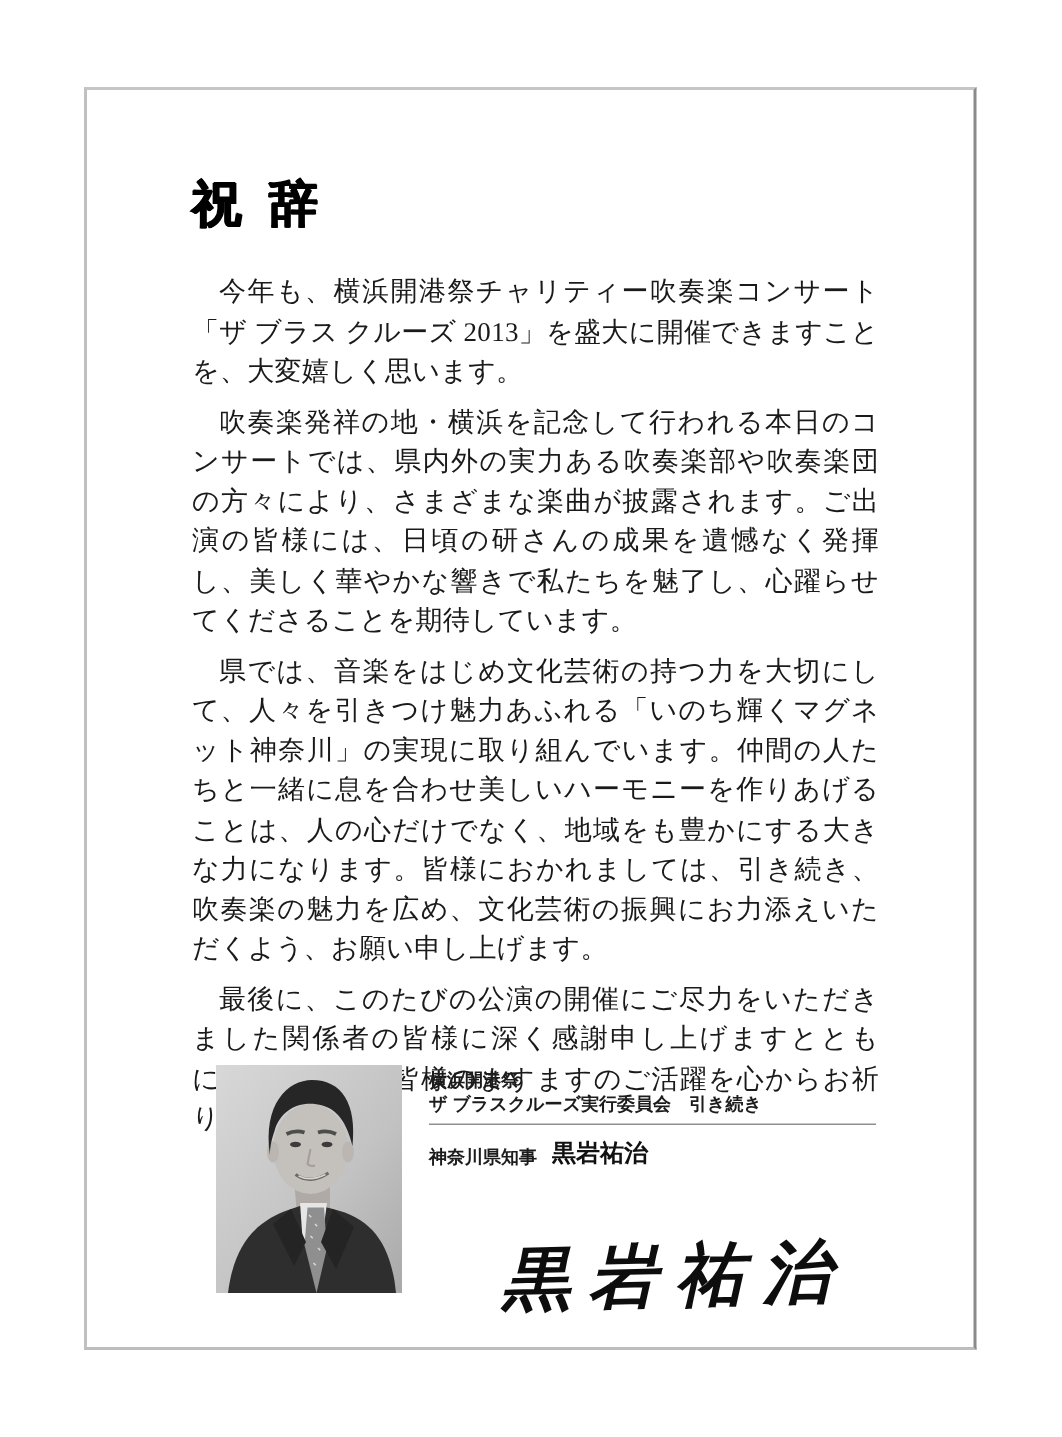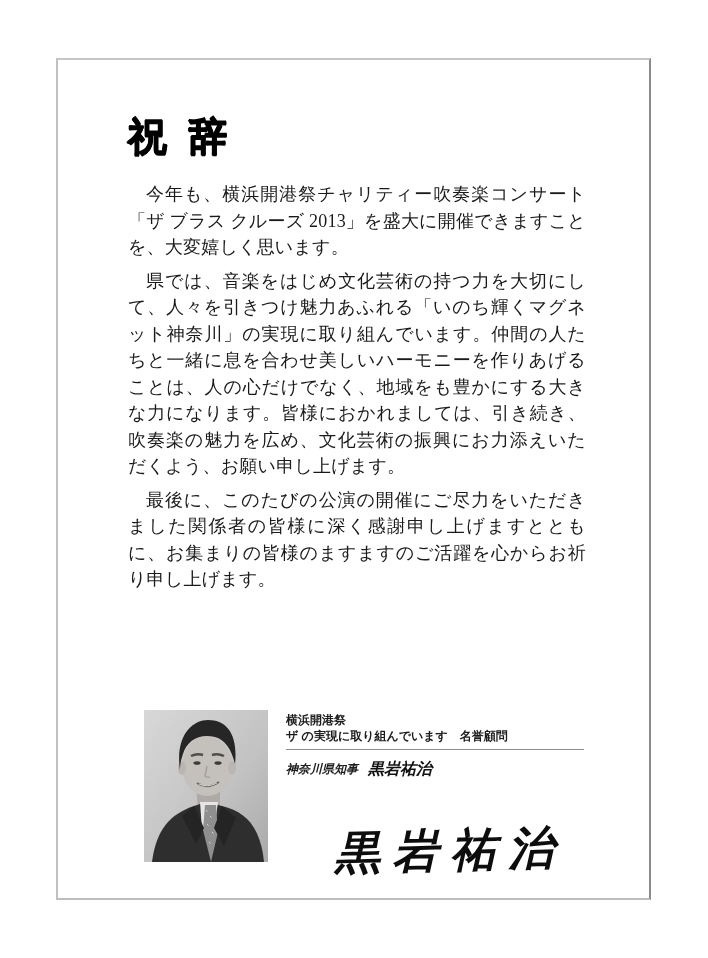--- a/index.html
+++ b/index.html
@@ -24,21 +24,21 @@
     border-top: 2px solid #c6c6c6;
     border-left: 2px solid #c0c0c0;
     border-bottom: 2px solid #bdbdbd;
     border-right: 2px solid #8a8a8a;
     box-sizing: content-box;
   }
   .doc-title {
     position: absolute;
     left: 70px; top: 60px;
     margin: 0;
-    font-size: 39px;
+    font-size: 33px;
     line-height: 34px;
     font-weight: 900;
     letter-spacing: 0.55em;
     color: #000000;
     font-family: "Liberation Serif", "DejaVu Serif", serif;
     text-shadow: 0.6px 0 0 #000, -0.6px 0 0 #000, 0 0.6px 0 #000, 0 -0.6px 0 #000;
     white-space: nowrap;
   }
   .letter-body {
     position: absolute;
@@ -80,23 +80,22 @@
   }
   .sign-rule {
     border: none;
     border-top: 1px solid #8f8f8f;
     margin: 5px 0 0 0;
     width: 298px;
   }
   .name-line {
     margin-top: 9px;
     display: flex;
-    align-items: center;
+    align-items: flex-end;
     gap: 10px;
-    font-style: italic;
   }
   .gov-title {
     font-size: 12px;
     font-weight: bold;
     color: #1c1c1c;
   }
   .gov-name {
     font-size: 16px;
     font-weight: bold;
     color: #111111;
@@ -118,20 +117,21 @@
 </head>
 <body>
 
 <div class="canvas">
   <div class="page">
 
     <h1 class="doc-title">祝辞</h1>
 
     <div class="letter-body">
         <p>今年も、横浜開港祭チャリティー吹奏楽コンサート「ザ ブラス クルーズ 2013」を盛大に開催できますことを、大変嬉しく思います。</p>
+        <p>吹奏楽発祥の地・横浜を記念して行われる本日のコンサートでは、県内外の実力ある吹奏楽部や吹奏楽団の方々により、さまざまな楽曲が披露されます。ご出演の皆様には、日頃の研さんの成果を遺憾なく発揮し、美しく華やかな響きで私たちを魅了し、心躍らせてくださることを期待しています。</p>
         <p>県では、音楽をはじめ文化芸術の持つ力を大切にして、人々を引きつけ魅力あふれる「いのち輝くマグネット神奈川」の実現に取り組んでいます。仲間の人たちと一緒に息を合わせ美しいハーモニーを作りあげることは、人の心だけでなく、地域をも豊かにする大きな力になります。皆様におかれましては、引き続き、吹奏楽の魅力を広め、文化芸術の振興にお力添えいただくよう、お願い申し上げます。</p>
         <p>最後に、このたびの公演の開催にご尽力をいただきました関係者の皆様に深く感謝申し上げますとともに、お集まりの皆様のますますのご活躍を心からお祈り申し上げます。</p>
       </div>
 
     <div class="signoff">
 
       <svg class="portrait" viewBox="0 0 124 152" xmlns="http://www.w3.org/2000/svg" aria-hidden="true">
         <defs>
           <linearGradient id="pg" x1="0" y1="0" x2="1" y2="1">
             <stop offset="0" stop-color="#d8d8d8"></stop>
@@ -167,21 +167,21 @@
         <ellipse cx="74" cy="53" rx="3.6" ry="1.8" fill="#3b3b3b"></ellipse>
 
         <path d="M63,56 L61,66 Q63,68 66,67" stroke="#a69f99" stroke-width="1.4" fill="none"></path>
 
         <path d="M53,73 Q63,80 75,72" stroke="#6e6863" stroke-width="2" fill="none"></path>
         <path d="M55,74 Q63,78 73,73" stroke="#d8d4d0" stroke-width="1" fill="none"></path>
       </svg>
 
       <div class="sign-right">
         <div class="org-line">横浜開港祭</div>
-        <div class="org-line">ザ の実現に取り組んでいます　名誉顧問</div>
+        <div class="org-line">ザ ブラスクルーズ実行委員会　引き続き</div>
         <hr class="sign-rule">
         <div class="name-line">
           <span class="gov-title">神奈川県知事</span>
           <span class="gov-name">黒岩祐治</span>
         </div>
       </div>
 
       <div class="signature">黒岩祐治</div>
     </div>
 

